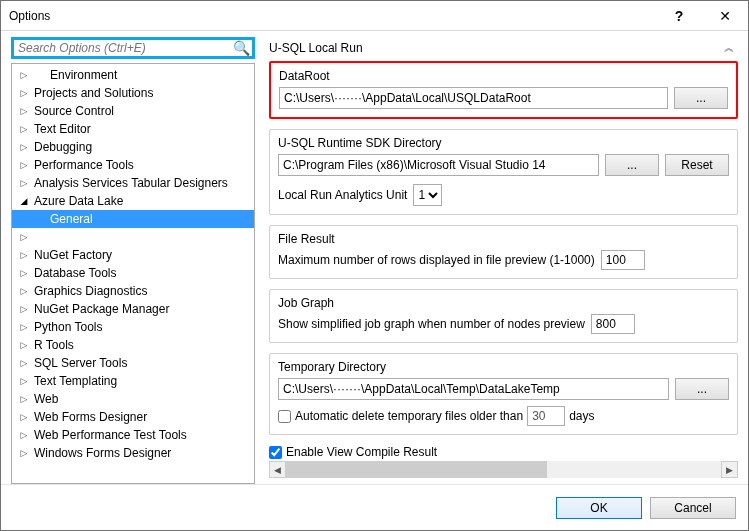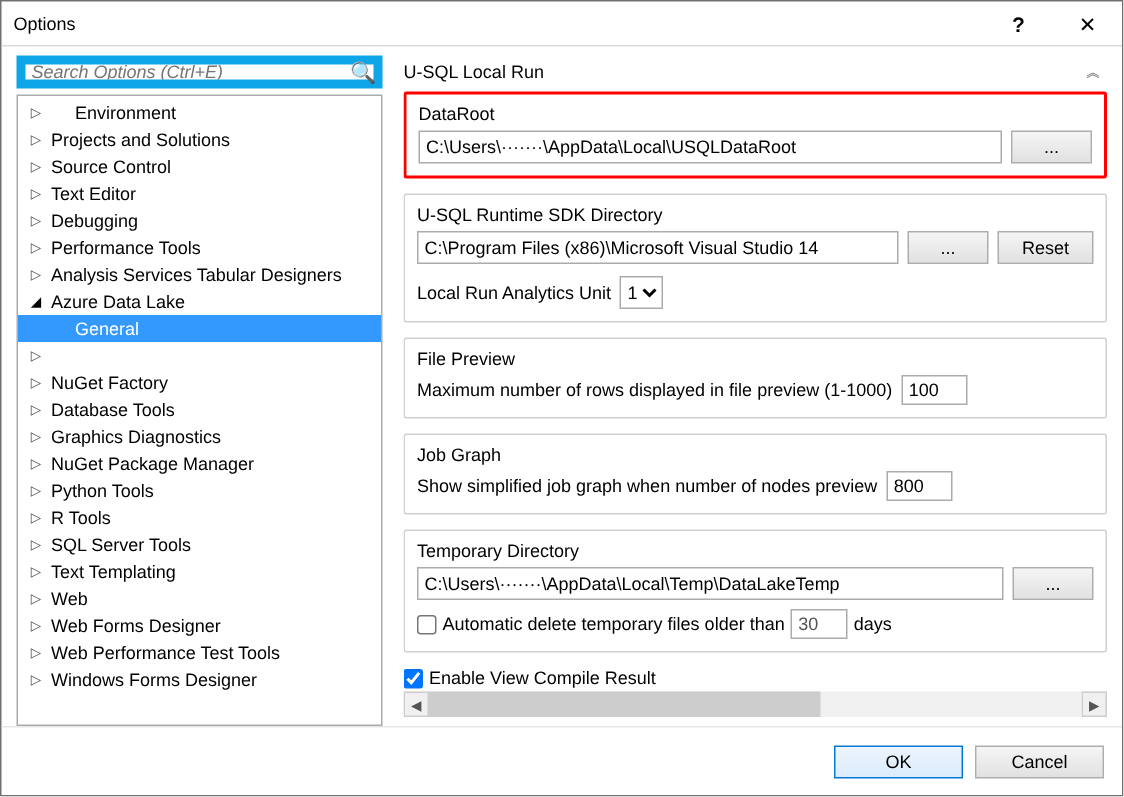--- a/index.html
+++ b/index.html
@@ -5,21 +5,21 @@
 * { box-sizing: border-box; font-family: "Segoe UI", Tahoma, sans-serif; font-size: 12px; }
 body { margin: 0; background: #fff; }
 .window { width: 749px; height: 531px; border: 1px solid #707070; background: #fff; display: flex; flex-direction: column; }
 .titlebar { height: 30px; display: flex; align-items: center; padding: 0 0 0 8px; border-bottom: 1px solid #d9d9d9; }
 .titlebar .title { flex: 1; }
 .titlebar .ctl { width: 46px; height: 30px; display: flex; align-items: center; justify-content: center; font-size: 14px; font-family: Arial; cursor: pointer; }
 .titlebar .help { font-weight: bold; }
 .content { flex: 1; display: flex; padding: 6px 10px 0 10px; overflow: hidden; }
 .left { width: 244px; display: flex; flex-direction: column; }
 .search { position: relative; margin-bottom: 4px; }
-.search input { width: 100%; height: 22px; border: 6px solid #0ea5e9; padding: 2px 22px 2px 4px; font-style: italic; color: #3b82f6; background: #fff; }
+.search input { width: 100%; height: 22px; border: 3px solid #0ea5e9; padding: 2px 22px 2px 4px; font-style: italic; color: #3b82f6; background: #fff; }
 .search .mag { position: absolute; right: 4px; top: 3px; font-size: 14px; color: #555; pointer-events: none; }
 .tree { flex: 1; border: 1px solid #ababab; overflow-y: auto; padding: 2px 0; }
 .tree-item { display: flex; align-items: center; height: 18px; cursor: pointer; white-space: nowrap; }
 .tree-item .arrow { width: 12px; display: inline-flex; justify-content: center; color: #555; font-size: 9px; }
 .tree-item .arrow.open { color: #000; }
 .tree-item.sel { background: #3399ff; color: #fff; }
 .tree-item.sel .label { background: #3399ff; color: #fff; }
 .right { flex: 1; padding: 0 0 0 14px; overflow: hidden; display: flex; flex-direction: column; }
 .panel-scroll { flex: 1; overflow: hidden; position: relative; }
 .section-head { display: flex; align-items: center; height: 18px; margin: 2px 0 4px 0; }
@@ -176,21 +176,21 @@
           </div>
           <div class="row" style="margin-top:8px">
             <span>Local Run Analytics Unit</span>
             <select class="combo">
               <option>1</option>
             </select>
           </div>
         </div>
 
         <div class="group">
-          <div class="g-title">File Preview</div>
+          <div class="g-title">File Result</div>
           <div class="row">
             <span>Maximum number of rows displayed in file preview (1-1000)</span>
             <input class="num" style="width: 44px;" type="text" value="100">
           </div>
         </div>
 
         <div class="group">
           <div class="g-title">Job Graph</div>
           <div class="row">
             <span>Show simplified job graph when number of nodes preview</span>

